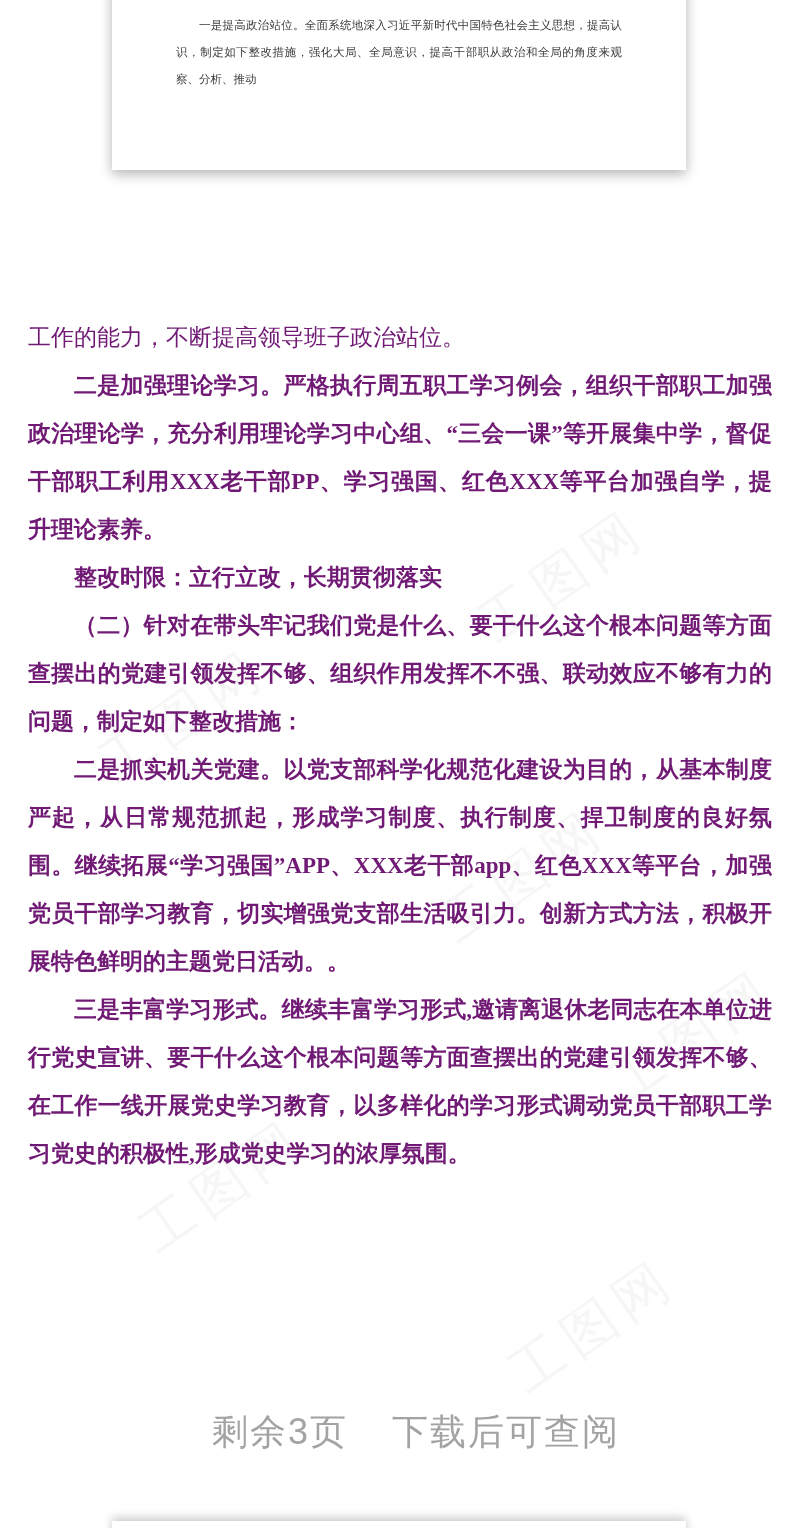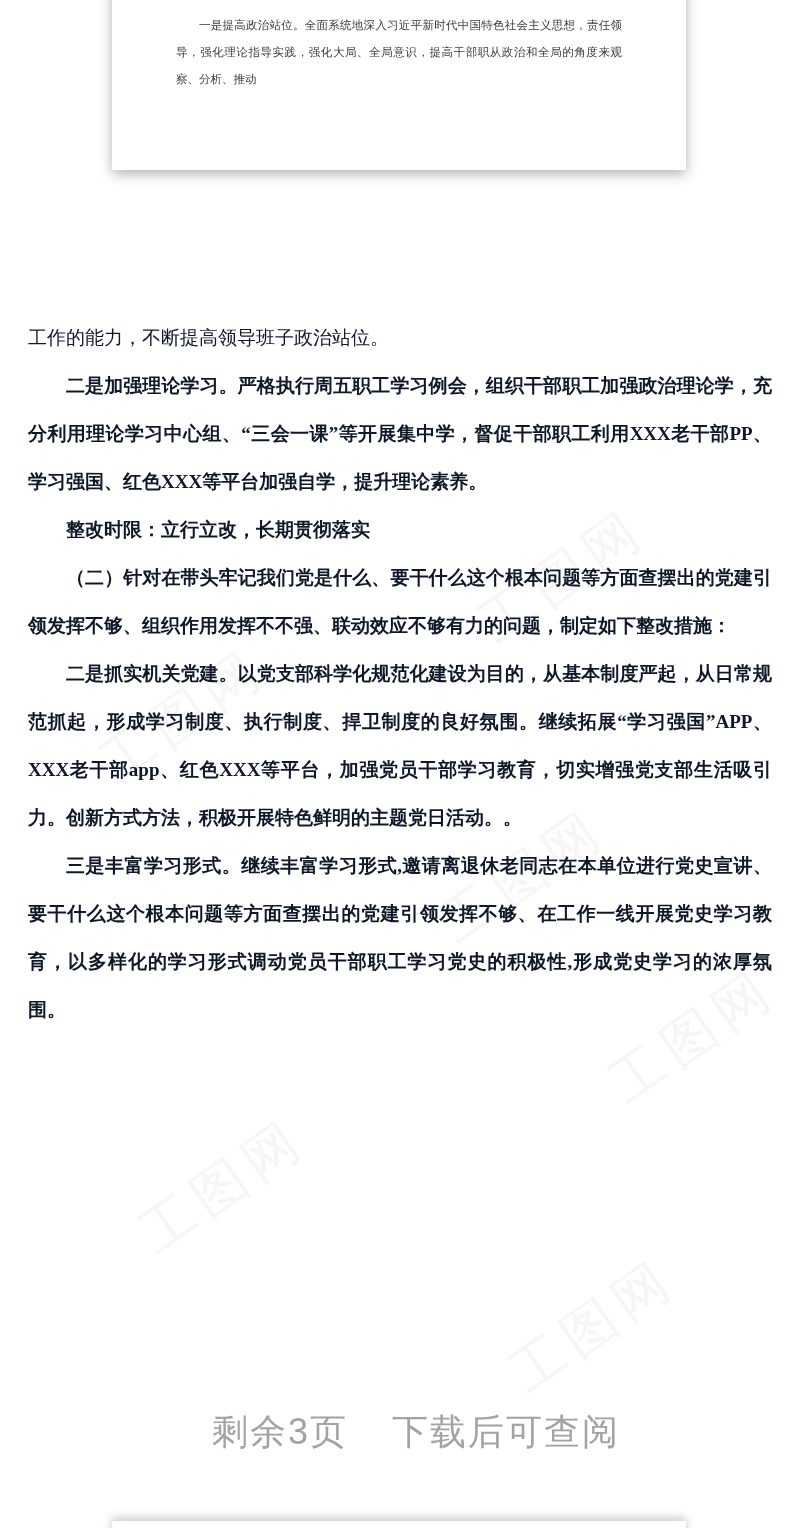--- a/index.html
+++ b/index.html
@@ -33,23 +33,23 @@
     text-align: justify;
     text-indent: 2em;
   }
 
   
   .doc-body {
     position: absolute;
     top: 314px;
     left: 28px;
     width: 744px;
-    font-size: 19px;
+    font-size: 23px;
     line-height: 48px;
-    color: #0f172a;
+    color: #701a75;
     text-align: justify;
     z-index: 2;
   }
   .para { margin: 0; }
   .indent { text-indent: 2em; font-weight: bold; }
 
   
   .footer-notice {
     position: absolute;
     top: 1408px;
@@ -96,21 +96,21 @@
 <div>
   <span class="wm" style="left:470px; top:540px;">工图网</span>
   <span class="wm" style="left:90px;  top:680px;">工图网</span>
   <span class="wm" style="left:430px; top:840px;">工图网</span>
   <span class="wm" style="left:600px; top:1000px;">工图网</span>
   <span class="wm" style="left:130px; top:1150px;">工图网</span>
   <span class="wm" style="left:500px; top:1290px;">工图网</span>
 </div>
 
 <div class="preview-card">
-  <p class="preview-text">一是提高政治站位。全面系统地深入习近平新时代中国特色社会主义思想，责任领导，强化理论指导实践，强化大局、全局意识，提高干部职从政治和全局的角度来观察、分析、推动</p>
+  <p class="preview-text">一是提高政治站位。全面系统地深入习近平新时代中国特色社会主义思想，提高认识，制定如下整改措施，强化大局、全局意识，提高干部职从政治和全局的角度来观察、分析、推动</p>
 </div>
 
 <div class="doc-body">
   <p class="para">工作的能力，不断提高领导班子政治站位。</p>
   <p class="para indent">二是加强理论学习。严格执行周五职工学习例会，组织干部职工加强政治理论学，充分利用理论学习中心组、“三会一课”等开展集中学，督促干部职工利用XXX老干部PP、学习强国、红色XXX等平台加强自学，提升理论素养。</p>
   <p class="para indent">整改时限：立行立改，长期贯彻落实</p>
   <p class="para indent">（二）针对在带头牢记我们党是什么、要干什么这个根本问题等方面查摆出的党建引领发挥不够、组织作用发挥不不强、联动效应不够有力的问题，制定如下整改措施：</p>
   <p class="para indent">二是抓实机关党建。以党支部科学化规范化建设为目的，从基本制度严起，从日常规范抓起，形成学习制度、执行制度、捍卫制度的良好氛围。继续拓展“学习强国”APP、XXX老干部app、红色XXX等平台，加强党员干部学习教育，切实增强党支部生活吸引力。创新方式方法，积极开展特色鲜明的主题党日活动。。</p>
   <p class="para indent">三是丰富学习形式。继续丰富学习形式,邀请离退休老同志在本单位进行党史宣讲、要干什么这个根本问题等方面查摆出的党建引领发挥不够、在工作一线开展党史学习教育，以多样化的学习形式调动党员干部职工学习党史的积极性,形成党史学习的浓厚氛围。</p>
 </div>

